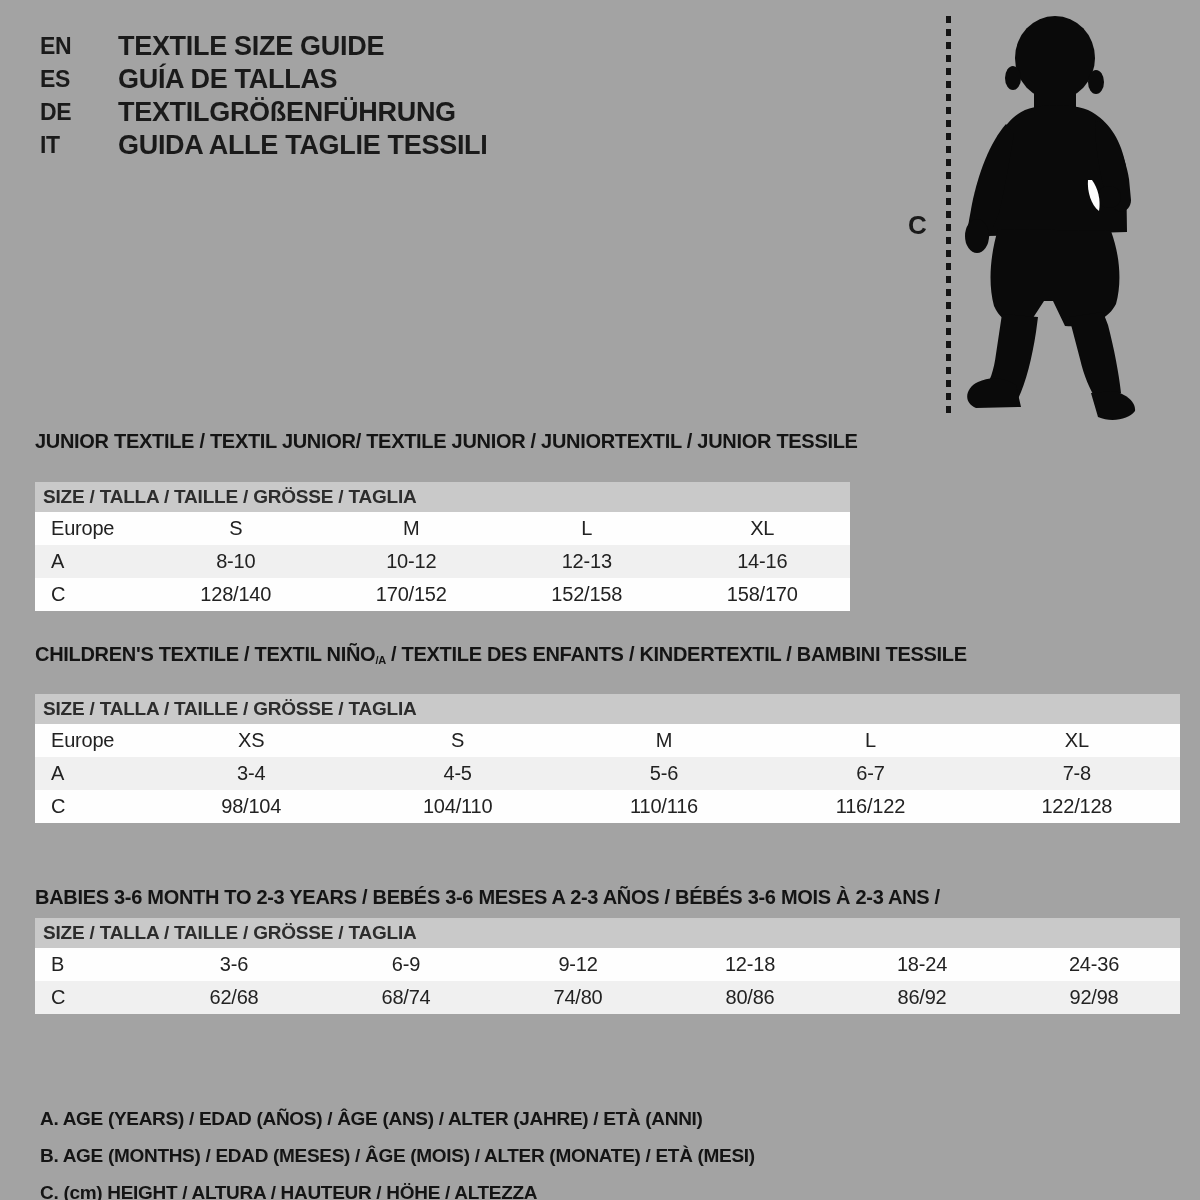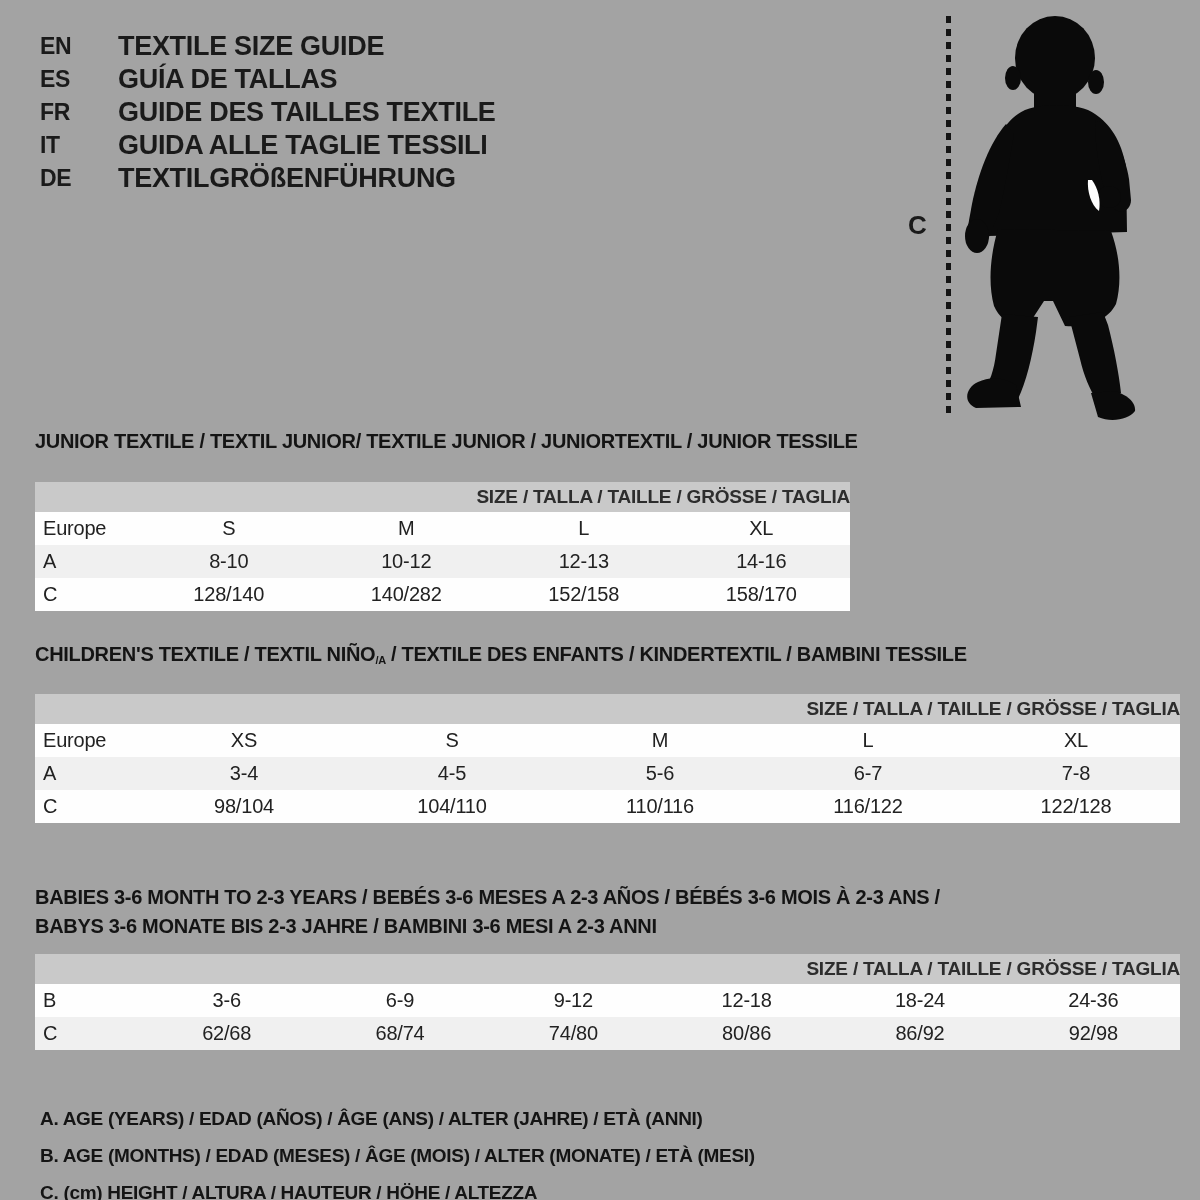--- a/index.html
+++ b/index.html
@@ -41,28 +41,29 @@
   .t-title {
     font-weight: bold; font-size: 20px; letter-spacing: -0.3px;
     line-height: 36px; color: #141414; white-space: nowrap;
   }
   .t-title div { line-height: 36px; }
   .t-title div:first-child { line-height: 22px; }
   .t-title .sub { font-size: 0.55em; vertical-align: -0.25em; }
   .t-bar {
     height: 30px; line-height: 30px; background: #c9c9c9;
     font-weight: bold; font-size: 19px; letter-spacing: -0.2px;
-    color: #2d2d2d; padding-left: 8px; white-space: nowrap; text-align: right;
+    color: #2d2d2d; padding-left: 8px; white-space: nowrap;
   }
   .t-rows { width: 100%; }
   .trow { display: flex; height: 33px; align-items: center; background: #fefefe; }
   .trow.striped { background: #f0f0f0; }
   .tlabel {
     width: 105px; padding-left: 8px; font-size: 20px; color: #222222;
     letter-spacing: -0.2px;
+    margin-left: 8px;
   }
   .tcell {
     flex: 1; text-align: center; font-size: 20px; color: #222222;
     letter-spacing: -0.2px;
   }
 
   .gap-t1 { height: 30px; }
   .gap-t2 { height: 23px; }
   .gap-t3 { height: 10px; }
 
@@ -85,30 +86,26 @@
   <div class="lang-block">
     <div class="lang-row">
       <span class="lang-code">EN</span>
       <span class="lang-label">TEXTILE SIZE GUIDE</span>
     </div>
     <div class="lang-row">
       <span class="lang-code">ES</span>
       <span class="lang-label">GUÍA DE TALLAS</span>
     </div>
     <div class="lang-row">
-      <span class="lang-code">FR</span>
-      <span class="lang-label">GUIDE DES TAILLES TEXTILE</span>
+      <span class="lang-code">DE</span>
+      <span class="lang-label">TEXTILGRÖßENFÜHRUNG</span>
     </div>
     <div class="lang-row">
       <span class="lang-code">IT</span>
       <span class="lang-label">GUIDA ALLE TAGLIE TESSILI</span>
-    </div>
-    <div class="lang-row">
-      <span class="lang-code">DE</span>
-      <span class="lang-label">TEXTILGRÖßENFÜHRUNG</span>
     </div>
   </div>
 
   <div class="measure-line"></div>
   <div class="measure-label">C</div>
 
   <svg class="figure-svg" viewBox="0 0 180 410" aria-hidden="true">
     <g fill="#0a0a0a">
 
       <ellipse cx="97" cy="44" rx="40" ry="42"></ellipse>
@@ -157,21 +154,21 @@
         <div class="trow striped">
           <div class="tlabel">A</div>
           <div class="tcell">8-10</div>
           <div class="tcell">10-12</div>
           <div class="tcell">12-13</div>
           <div class="tcell">14-16</div>
         </div>
         <div class="trow">
           <div class="tlabel">C</div>
           <div class="tcell">128/140</div>
-          <div class="tcell">140/282</div>
+          <div class="tcell">170/152</div>
           <div class="tcell">152/158</div>
           <div class="tcell">158/170</div>
         </div>
       </div>
   </div>
 
   <div class="size-table" id="table-1">
     <div class="t-title">
         <div><span>CHILDREN'S TEXTILE / TEXTIL NIÑO</span><span class="sub">/A</span><span> / TEXTILE DES ENFANTS / KINDERTEXTIL / BAMBINI TESSILE</span></div>
       </div>
@@ -201,21 +198,20 @@
           <div class="tcell">110/116</div>
           <div class="tcell">116/122</div>
           <div class="tcell">122/128</div>
         </div>
       </div>
   </div>
 
   <div class="size-table" id="table-2">
     <div class="t-title">
         <div><span>BABIES 3-6 MONTH TO 2-3 YEARS / BEBÉS 3-6 MESES A 2-3 AÑOS / BÉBÉS 3-6 MOIS À 2-3 ANS /</span></div>
-        <div><span>BABYS 3-6 MONATE BIS 2-3 JAHRE / BAMBINI 3-6 MESI A 2-3 ANNI</span></div>
       </div>
     <div class="gap-t3"></div>
     <div class="t-bar">SIZE / TALLA / TAILLE / GRÖSSE / TAGLIA</div>
     <div class="t-rows">
         <div class="trow">
           <div class="tlabel">B</div>
           <div class="tcell">3-6</div>
           <div class="tcell">6-9</div>
           <div class="tcell">9-12</div>
           <div class="tcell">12-18</div>

